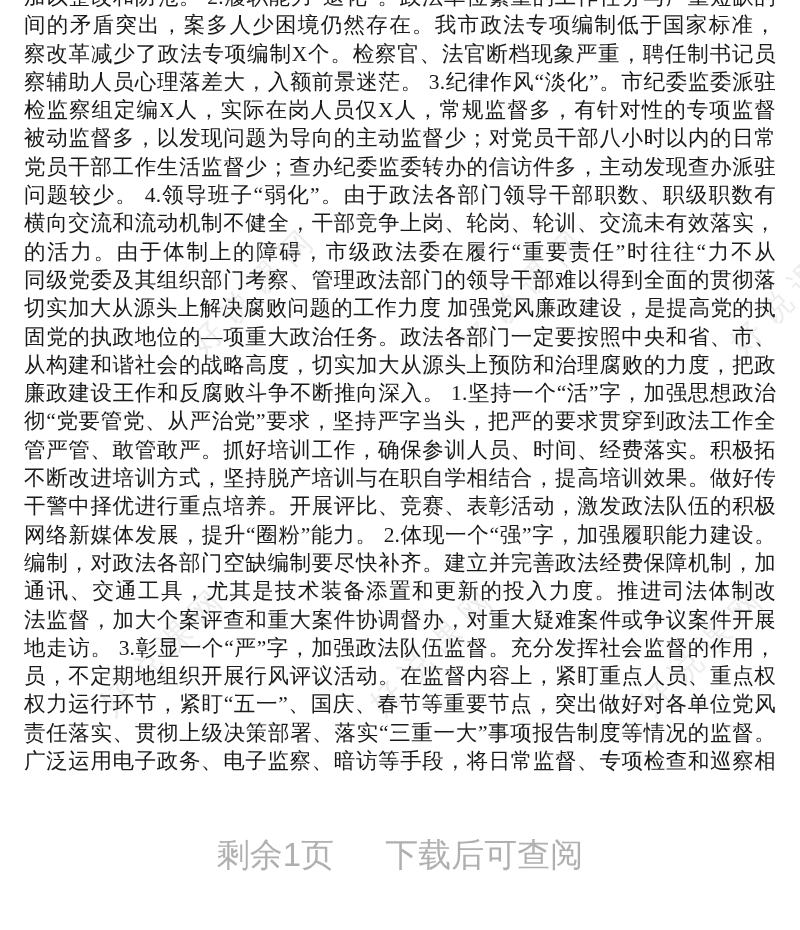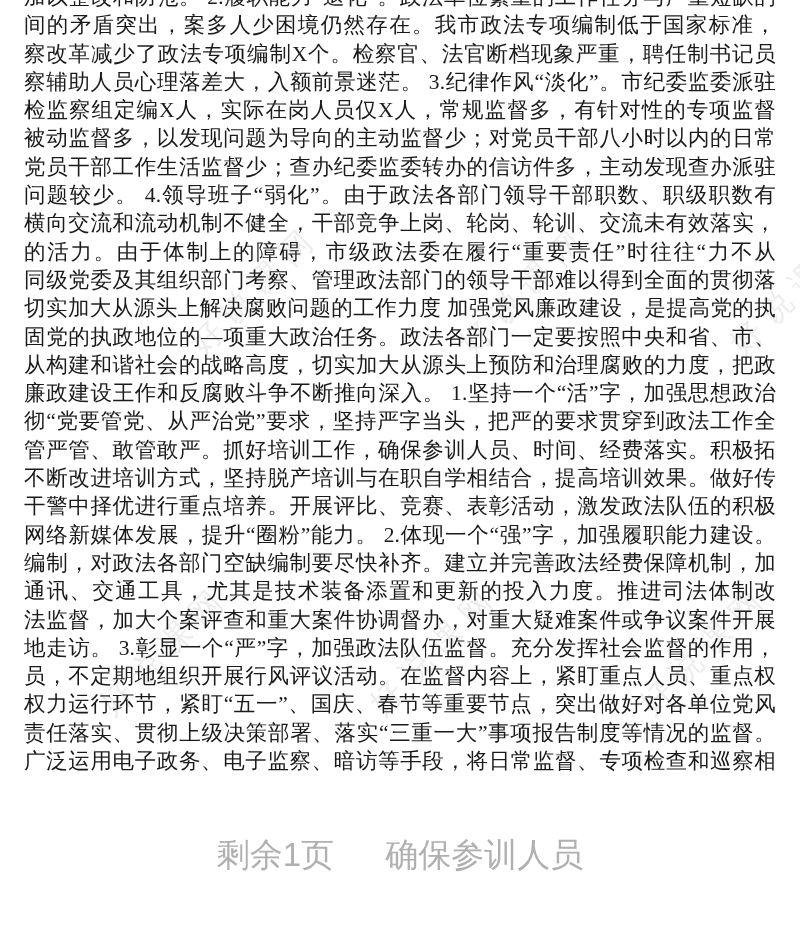--- a/index.html
+++ b/index.html
@@ -103,15 +103,15 @@
       <div class="line">通讯、交通工具，尤其是技术装备添置和更新的投入力度。推进司法体制改革，落实党内执</div>
       <div class="line">法监督，加大个案评查和重大案件协调督办，对重大疑难案件或争议案件开展电话回访和实</div>
       <div class="line">地走访。 3.彰显一个“严”字，加强政法队伍监督。充分发挥社会监督的作用，聘请一批监督</div>
       <div class="line">员，不定期地组织开展行风评议活动。在监督内容上，紧盯重点人员、重点权力岗位、重要</div>
       <div class="line">权力运行环节，紧盯“五一”、国庆、春节等重要节点，突出做好对各单位党风廉政建设主体</div>
       <div class="line">责任落实、贯彻上级决策部署、落实“三重一大”事项报告制度等情况的监督。在监督力量上，</div>
       <div class="line">广泛运用电子政务、电子监察、暗访等手段，将日常监督、专项检查和巡察相结合。 4.落实</div>
     </div>
   <div class="footer">
     <span class="remaining">剩余1页</span>
-    <span class="hint">确保参训人员</span>
+    <span class="hint">下载后可查阅</span>
   </div>
 </div>
 
 </body></html>

